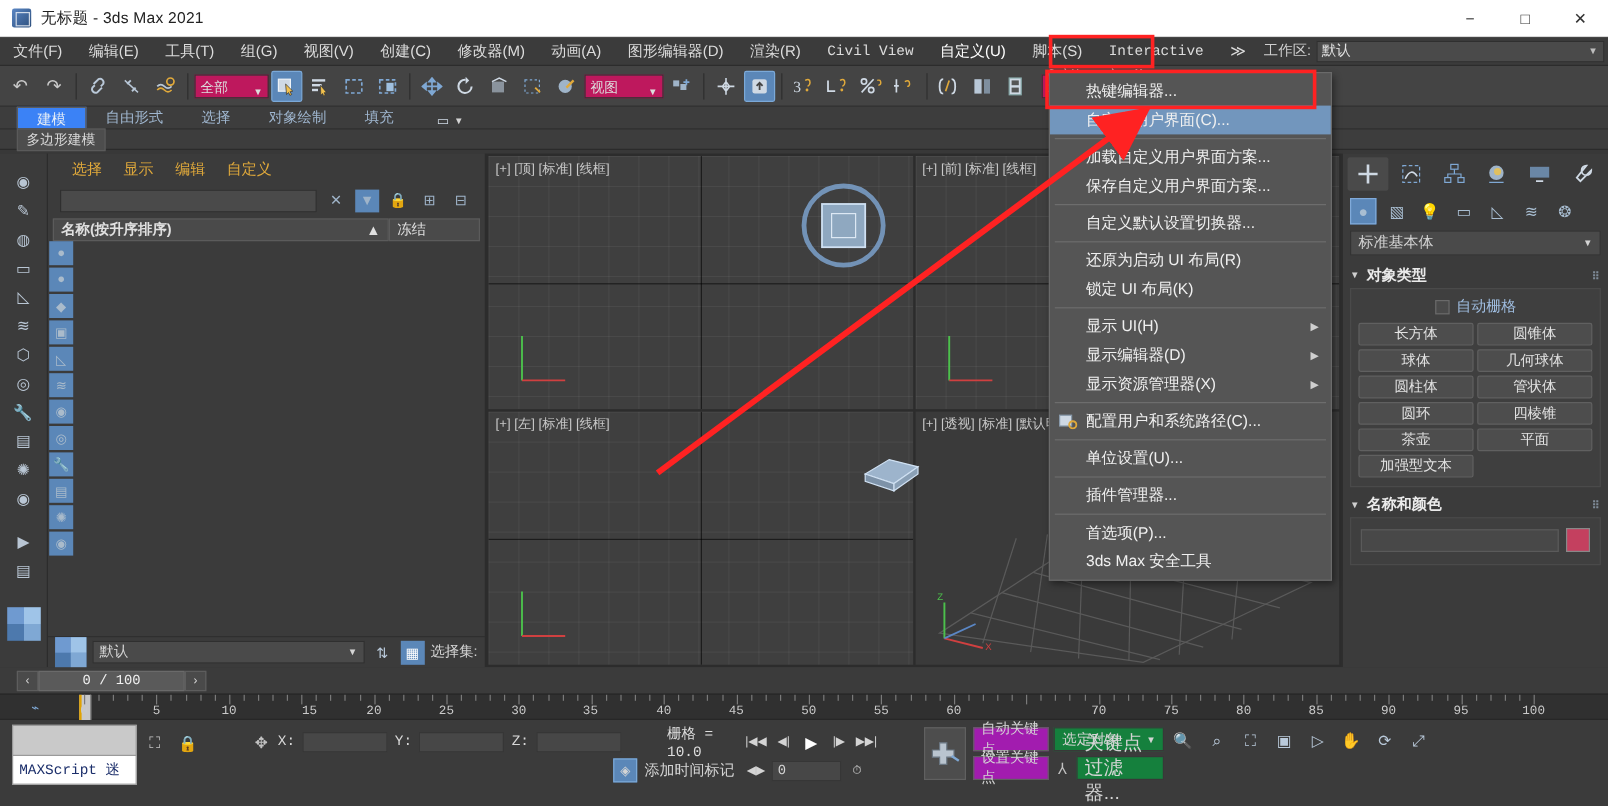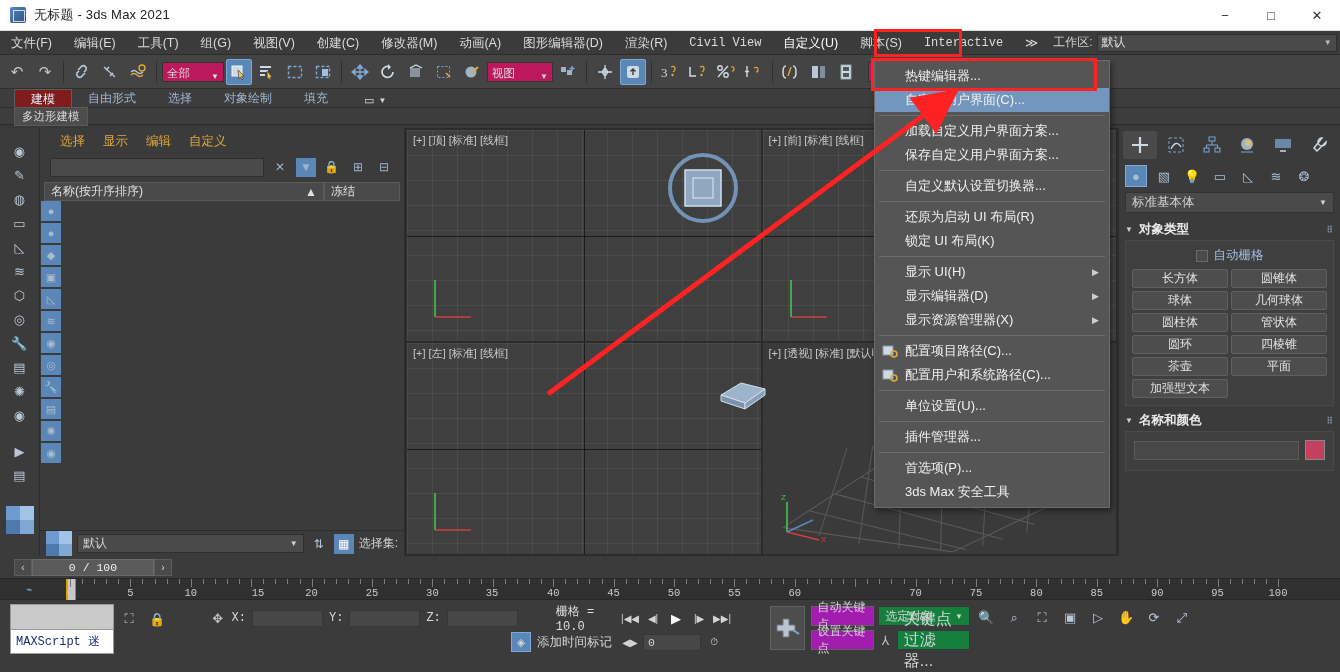--- a/index.html
+++ b/index.html
@@ -73,21 +73,21 @@
   }
   .tcombo .arr{ margin-left:auto; padding-left:6px; font-size:8px;}
   
   #ribbon{
     height:19px; background:#3d3d3d; display:flex; align-items:flex-end;
     border-bottom:1px solid #2b2b2b; padding-left:14px;
   }
   .rtab{
     padding:0 16px; height:18px; line-height:18px; font-size:12px; color:#9fb6cf;
   }
-  .rtab.on{ background:#7f1d1d; color:#e6eef7; border:1px solid #5d5d5d; border-bottom:none;margin-top:27px;}
+  .rtab.on{ background:#3b82f6; color:#e6eef7; border:1px solid #5d5d5d; border-bottom:none;margin-top:27px;}
   #ribbon2{
     height:17px; background:#3d3d3d; display:flex; align-items:center;
     border-bottom:1px solid #2b2b2b; padding-left:14px;
   }
   #ribbon2 .chip{
     background:#4d4d4d; border:1px solid #5a5a5a; padding:1px 7px;
     font-size:11.5px; color:#d8d8d8;
   }
   
   #workspace{ position:absolute; left:0; top:128px; right:0; bottom:116px; display:flex;}
@@ -107,21 +107,21 @@
   #exp-search{ height:26px; display:flex; align-items:center; padding:0 10px; gap:6px;}
   #exp-search .inp{ flex:1; height:19px; background:#4a4a4a; border:1px solid #2f2f2f;}
   #exp-search .ei{ width:20px; height:19px; display:flex; align-items:center;
     justify-content:center; color:#9fb4c9; font-size:12px;}
   #exp-search .ei.on{ background:#5b87b8;}
   #exp-head{ display:flex; height:19px; margin:2px 4px 0 4px;}
   #exp-head .hcol{
     background:#4a4a4a; border:1px solid #5b5b5b; font-size:12px; color:#e0e0e0;
     display:flex; align-items:center; padding:0 6px;
   }
-  #exp-head .hcol.name{ flex:1; }
+  #exp-head .hcol.name{ flex:1;font-weight:bold; }
   #exp-head .hcol.frz{ width:76px; }
   #exp-body{ flex:1; display:flex; }
   #exp-iconcol{ width:22px; padding-top:0; display:flex; flex-direction:column; gap:2px; align-items:center;}
   .eic{ width:20px; height:20px; display:flex; align-items:center; justify-content:center;
         color:#aabbcb; font-size:11px;}
   .eic.sel{ background:#5b87b8; }
   #exp-footer{ height:26px; display:flex; align-items:center; gap:5px; padding:0 6px;
      border-top:1px solid #2f2f2f;}
   #exp-footer .namebox{ flex:1; height:19px; background:#4a4a4a; border:1px solid #2f2f2f;
      display:flex; align-items:center; padding:0 5px; font-size:12px;}
@@ -963,27 +963,20 @@
     <div class="dd-item">
       <span>显示资源管理器(X)</span>
       <span class="sub">▶</span>
     </div>
     <div class="dd-sep"></div>
     <div class="dd-item">
       <span class="ic"><svg width="16" height="14" viewBox="0 0 16 14">
           <rect x="1" y="2" width="10" height="9" fill="#cfd9e4" stroke="#8899aa"></rect>
           <circle cx="12" cy="10" r="3" fill="none" stroke="#e0a93b" stroke-width="1.6"></circle>
         </svg></span>
-      <span>配置项目路径(C)...</span>
-    </div>
-    <div class="dd-item">
-      <span class="ic"><svg width="16" height="14" viewBox="0 0 16 14">
-          <rect x="1" y="2" width="10" height="9" fill="#cfd9e4" stroke="#8899aa"></rect>
-          <circle cx="12" cy="10" r="3" fill="none" stroke="#e0a93b" stroke-width="1.6"></circle>
-        </svg></span>
       <span>配置用户和系统路径(C)...</span>
     </div>
     <div class="dd-sep"></div>
     <div class="dd-item">
       <span>单位设置(U)...</span>
     </div>
     <div class="dd-sep"></div>
     <div class="dd-item">
       <span>插件管理器...</span>
     </div>

